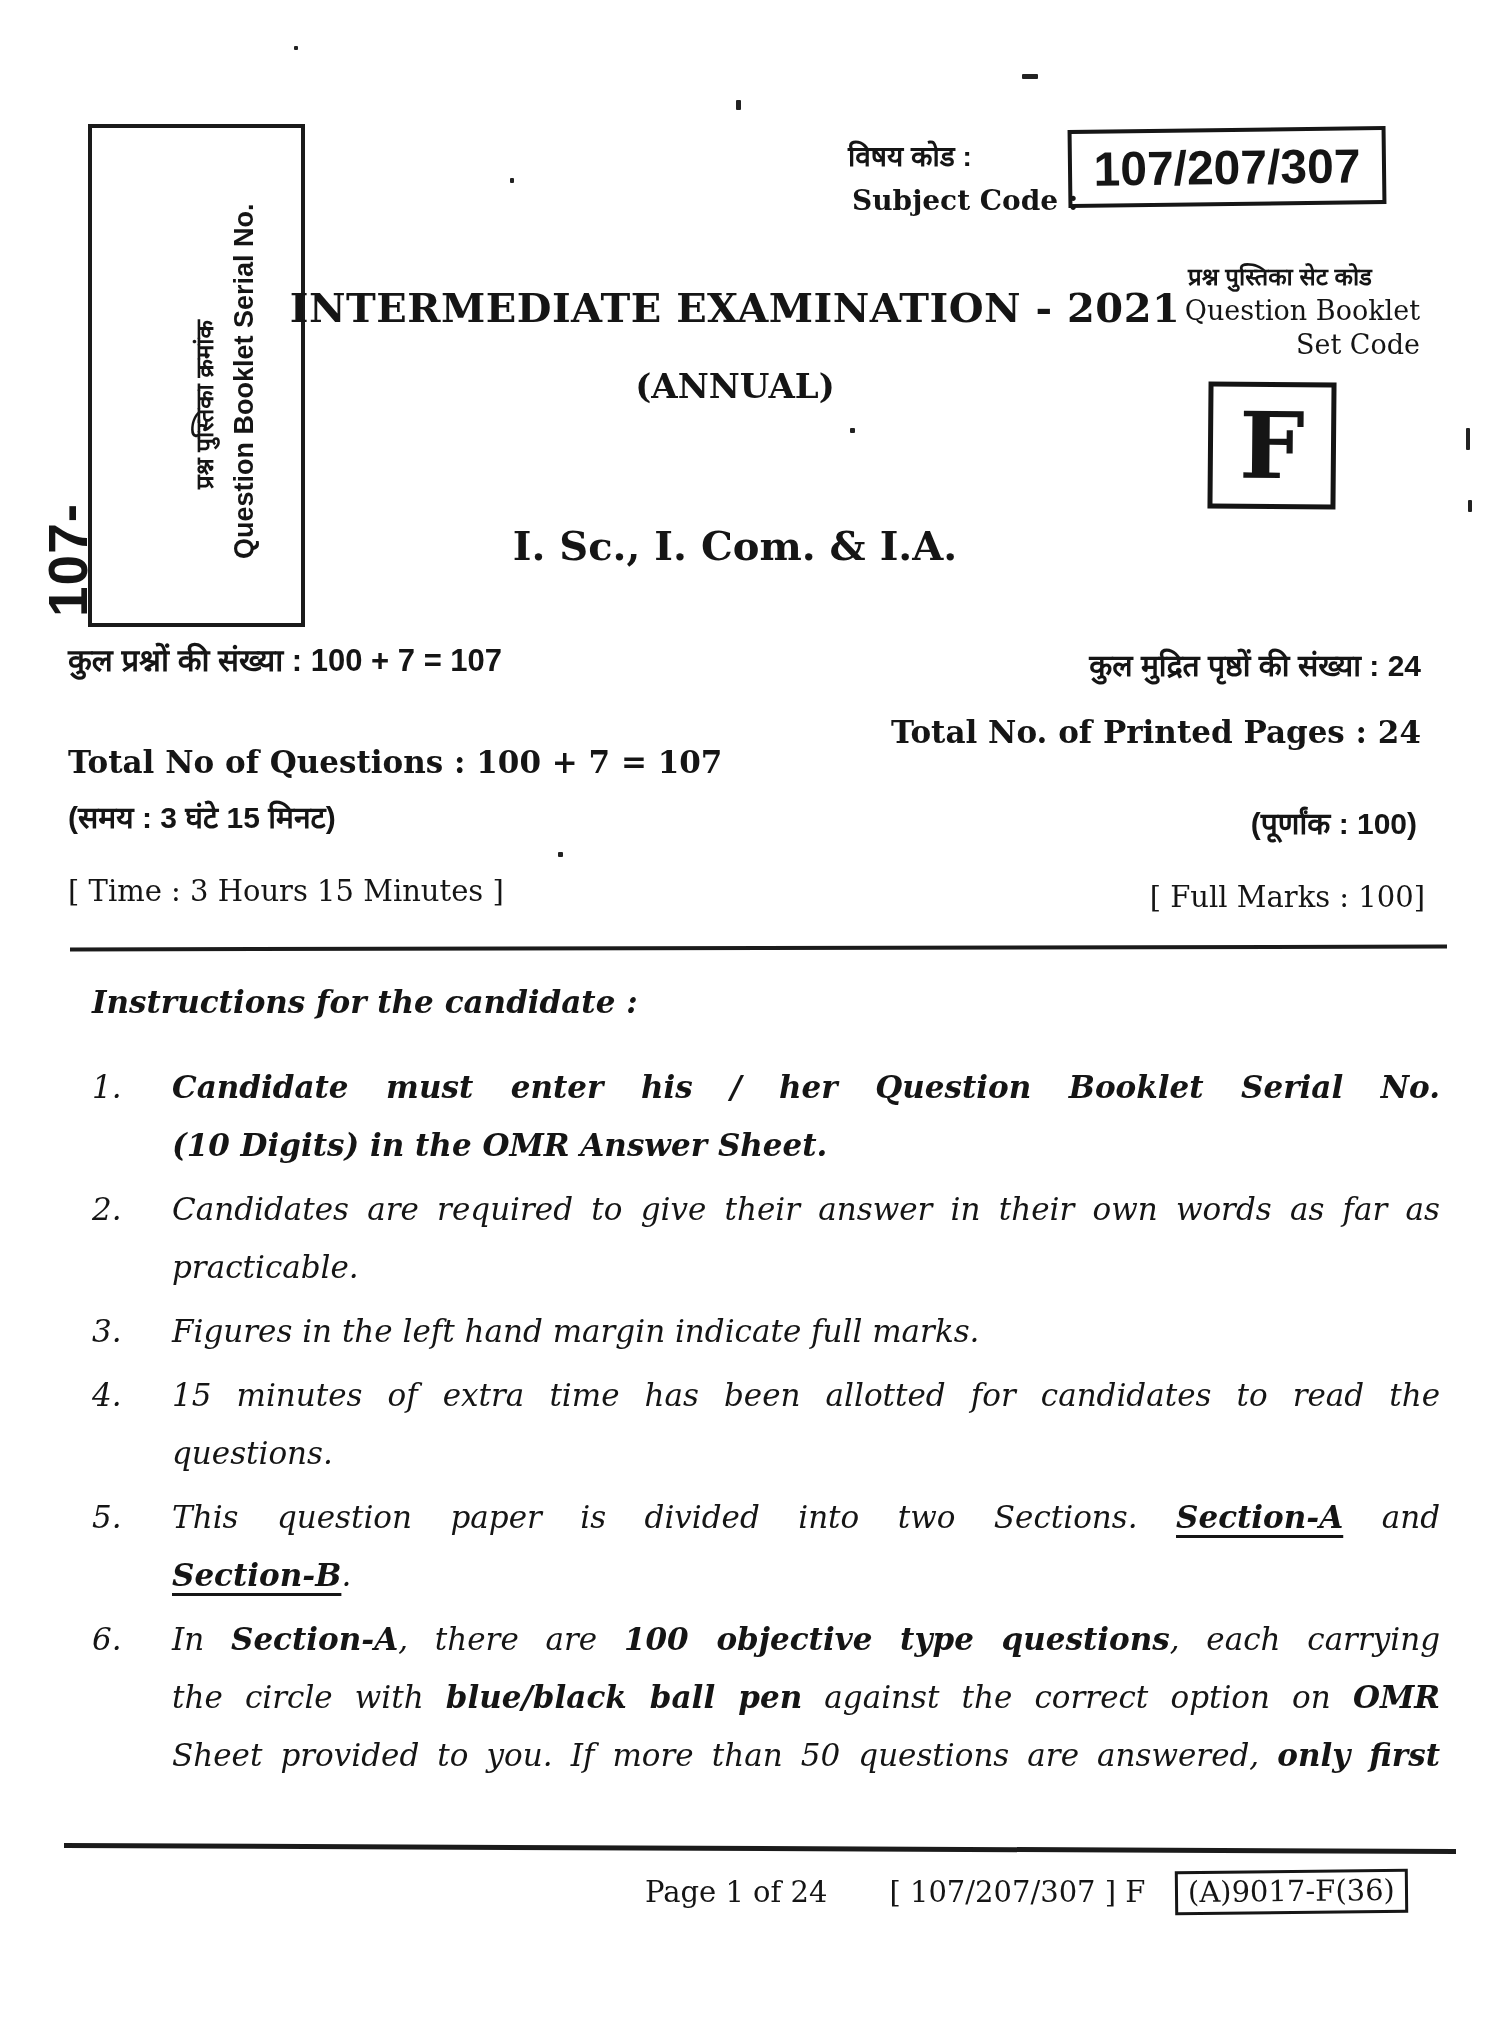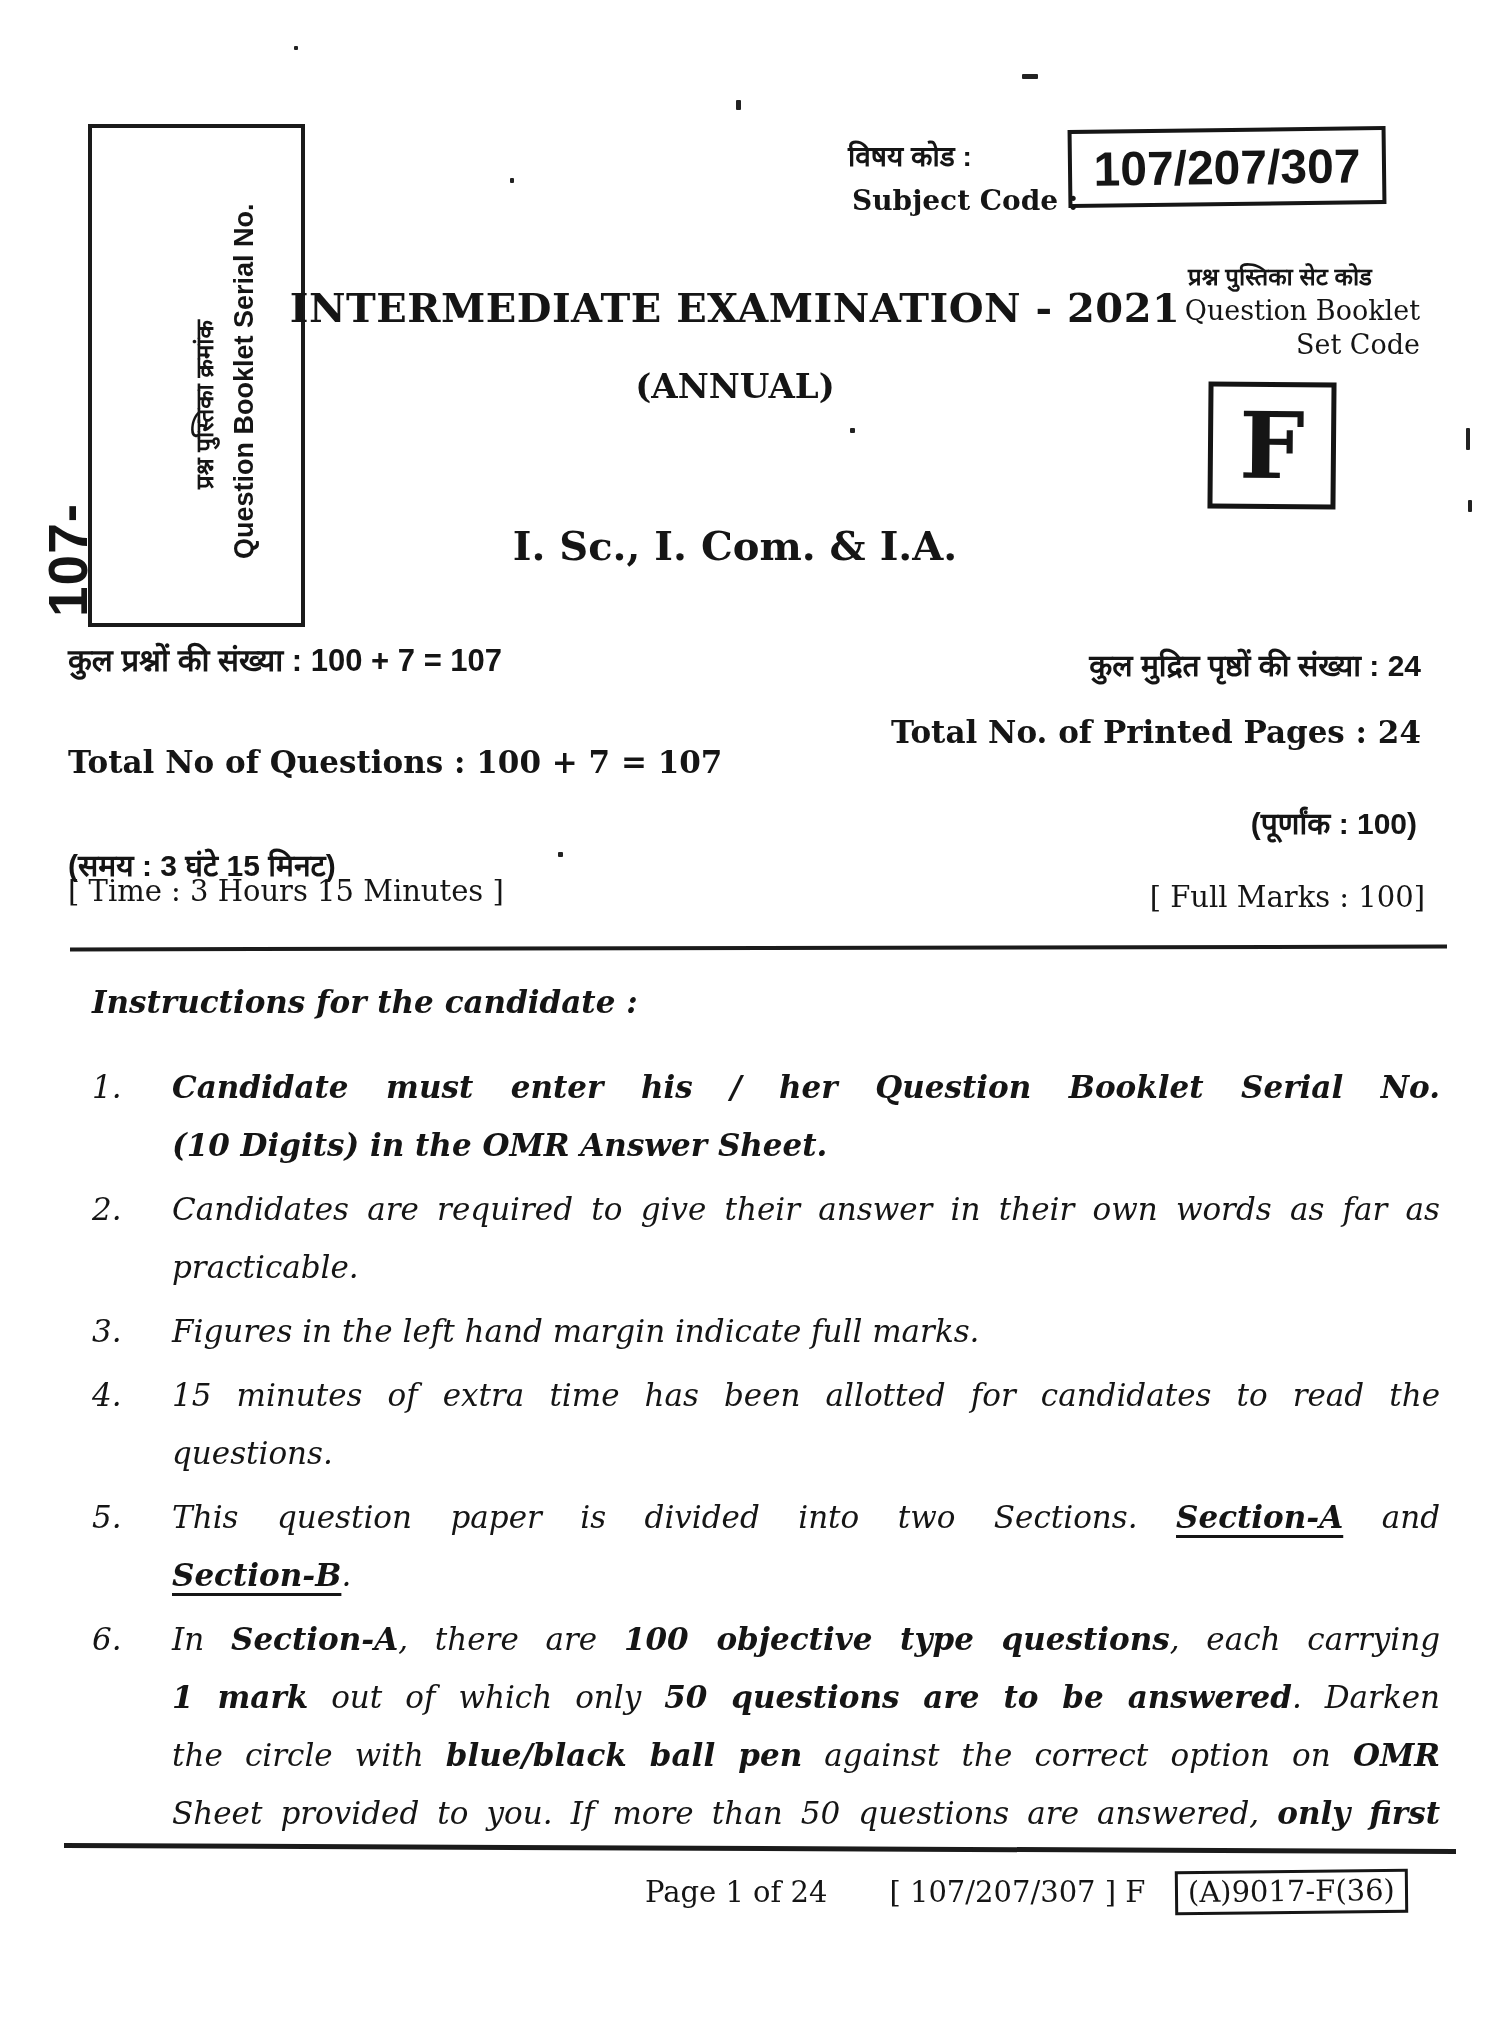--- a/index.html
+++ b/index.html
@@ -38,21 +38,21 @@
   .setcode-box { left:1208px; top:382px; width:128px; height:127px; border:5px solid #141414;
     display:flex; align-items:center; justify-content:center; transform:rotate(0.5deg);
     font-weight:bold; font-size:92px; }
 
   
   .hi-text { font-family:"Liberation Sans",sans-serif; font-weight:600; }
   .mq-hi { left:68px; top:638px; font-size:31px; }
   .mq-en { left:68px; top:744px; font-weight:bold; font-size:31px; }
   .mp-hi { right:84px; top:644px; font-size:30px; }
   .mp-en { right:84px; top:714px; font-weight:bold; font-size:31px; }
-  .time-hi { left:68px; top:796px; font-size:30px;margin-top:48px; }
+  .time-hi { left:68px; top:796px; font-size:30px; }
   .marks-hi { right:88px; top:802px; font-size:30px; }
   .time-en { left:68px; top:874px; font-size:29px; }
   .marks-en { right:80px; top:880px; font-size:29px; }
 
   .rule { background:#1b1b1b; }
   .rule1 { left:70px; top:946px; width:1377px; height:4px; transform:rotate(-0.12deg); }
   .rule2 { left:64px; top:1846px; width:1392px; height:5px; transform:rotate(0.25deg); }
 
   
   .instructions { left:92px; top:982px; width:1348px; font-style:italic; font-size:31px; }
@@ -145,21 +145,20 @@
           <div class="instr-num">5.</div>
           <div class="instr-body">
             <div class="instr-line just"><span>This question paper is divided into two Sections. </span><span class="b u">Section-A</span><span> and</span></div>
             <div class="instr-line"><span class="b u">Section-B</span><span>.</span></div>
           </div>
         </div>
         <div class="instr-item">
           <div class="instr-num">6.</div>
           <div class="instr-body">
             <div class="instr-line just"><span>In </span><span class="b">Section-A</span><span>, there are </span><span class="b">100 objective type questions</span><span>, each carrying</span></div>
-            <div class="instr-line just"><span class="b">1 mark</span><span> out of which only </span><span class="b">50 questions are to be answered</span><span>. Darken</span></div>
             <div class="instr-line just"><span>the circle with </span><span class="b">blue/black ball pen</span><span> against the correct option on </span><span class="b">OMR</span></div>
             <div class="instr-line just"><span>Sheet provided to you. If more than 50 questions are answered, </span><span class="b">only first</span></div>
           </div>
         </div>
       </div>
   </div>
 
   <div class="abs rule rule2"></div>
 
   <div class="abs footer">

